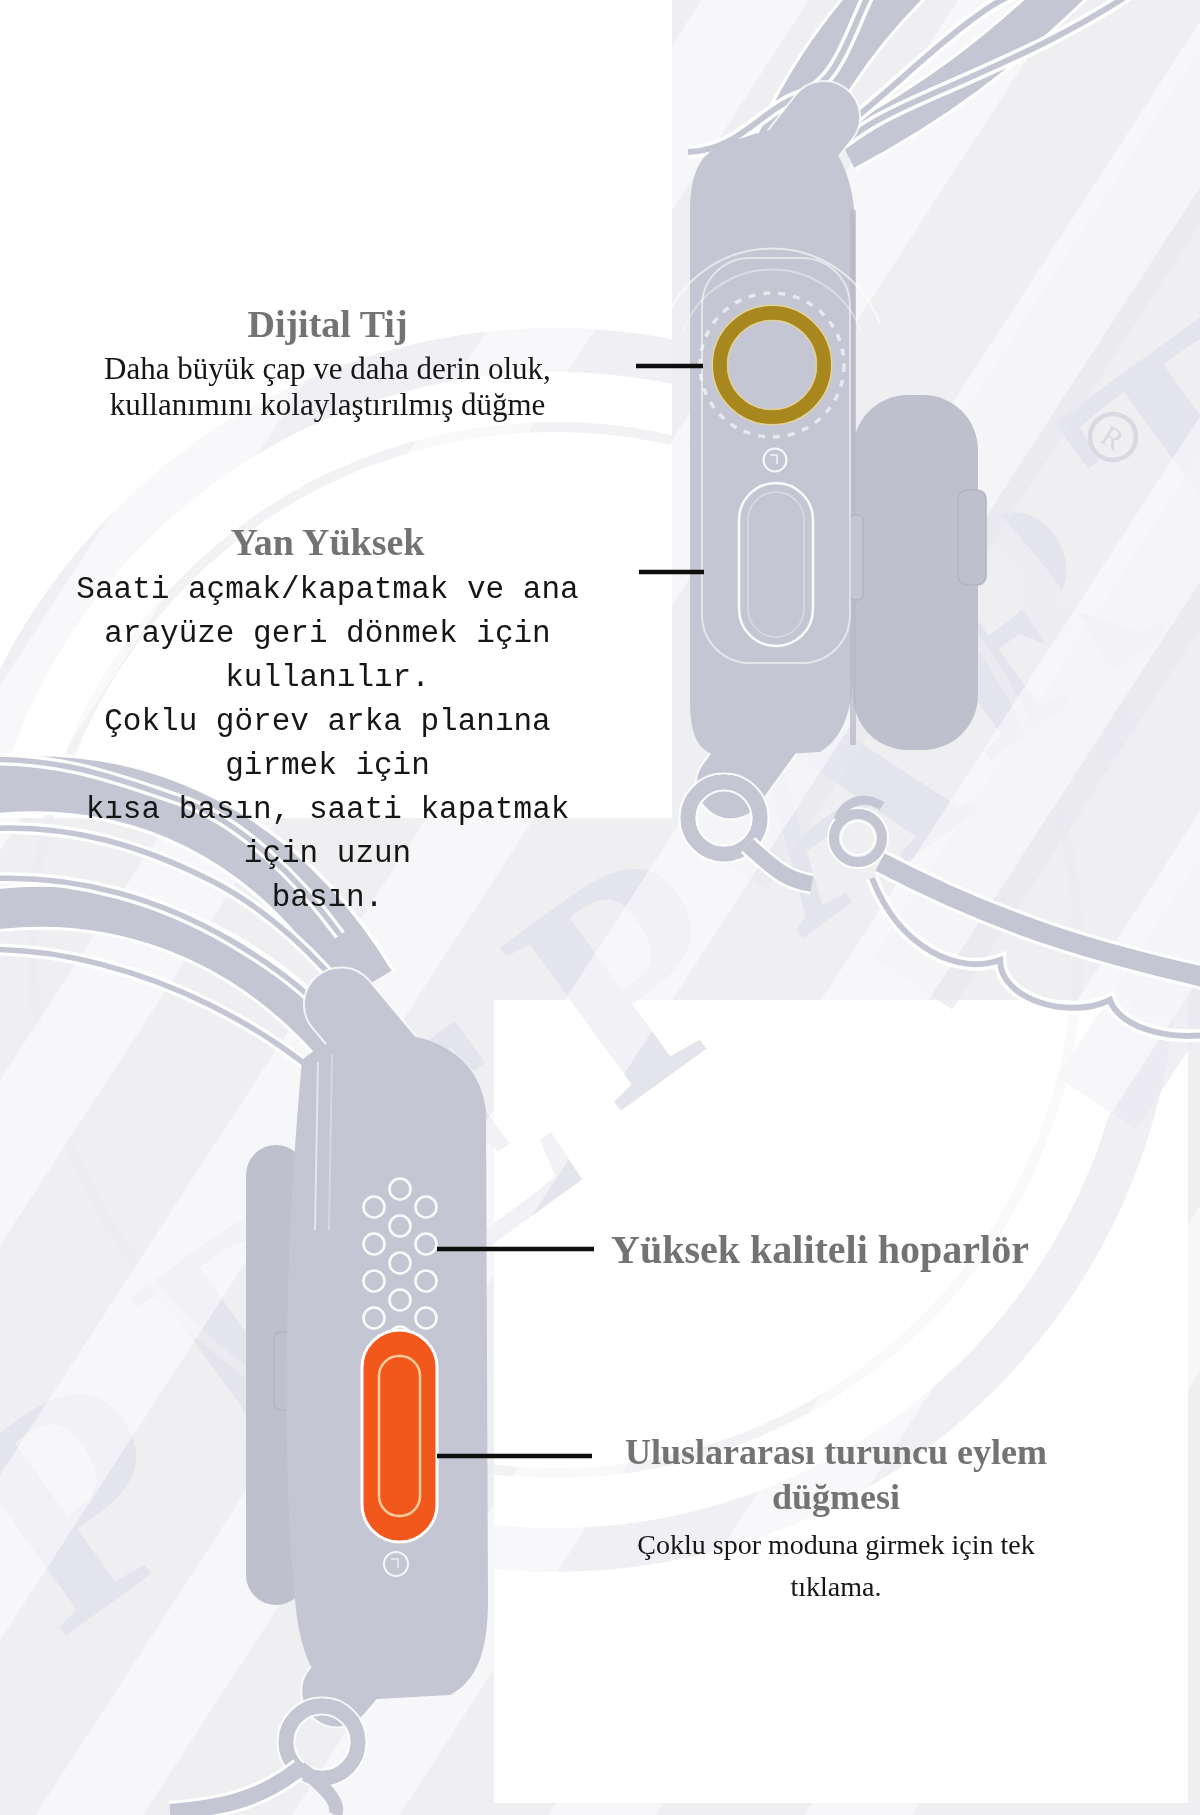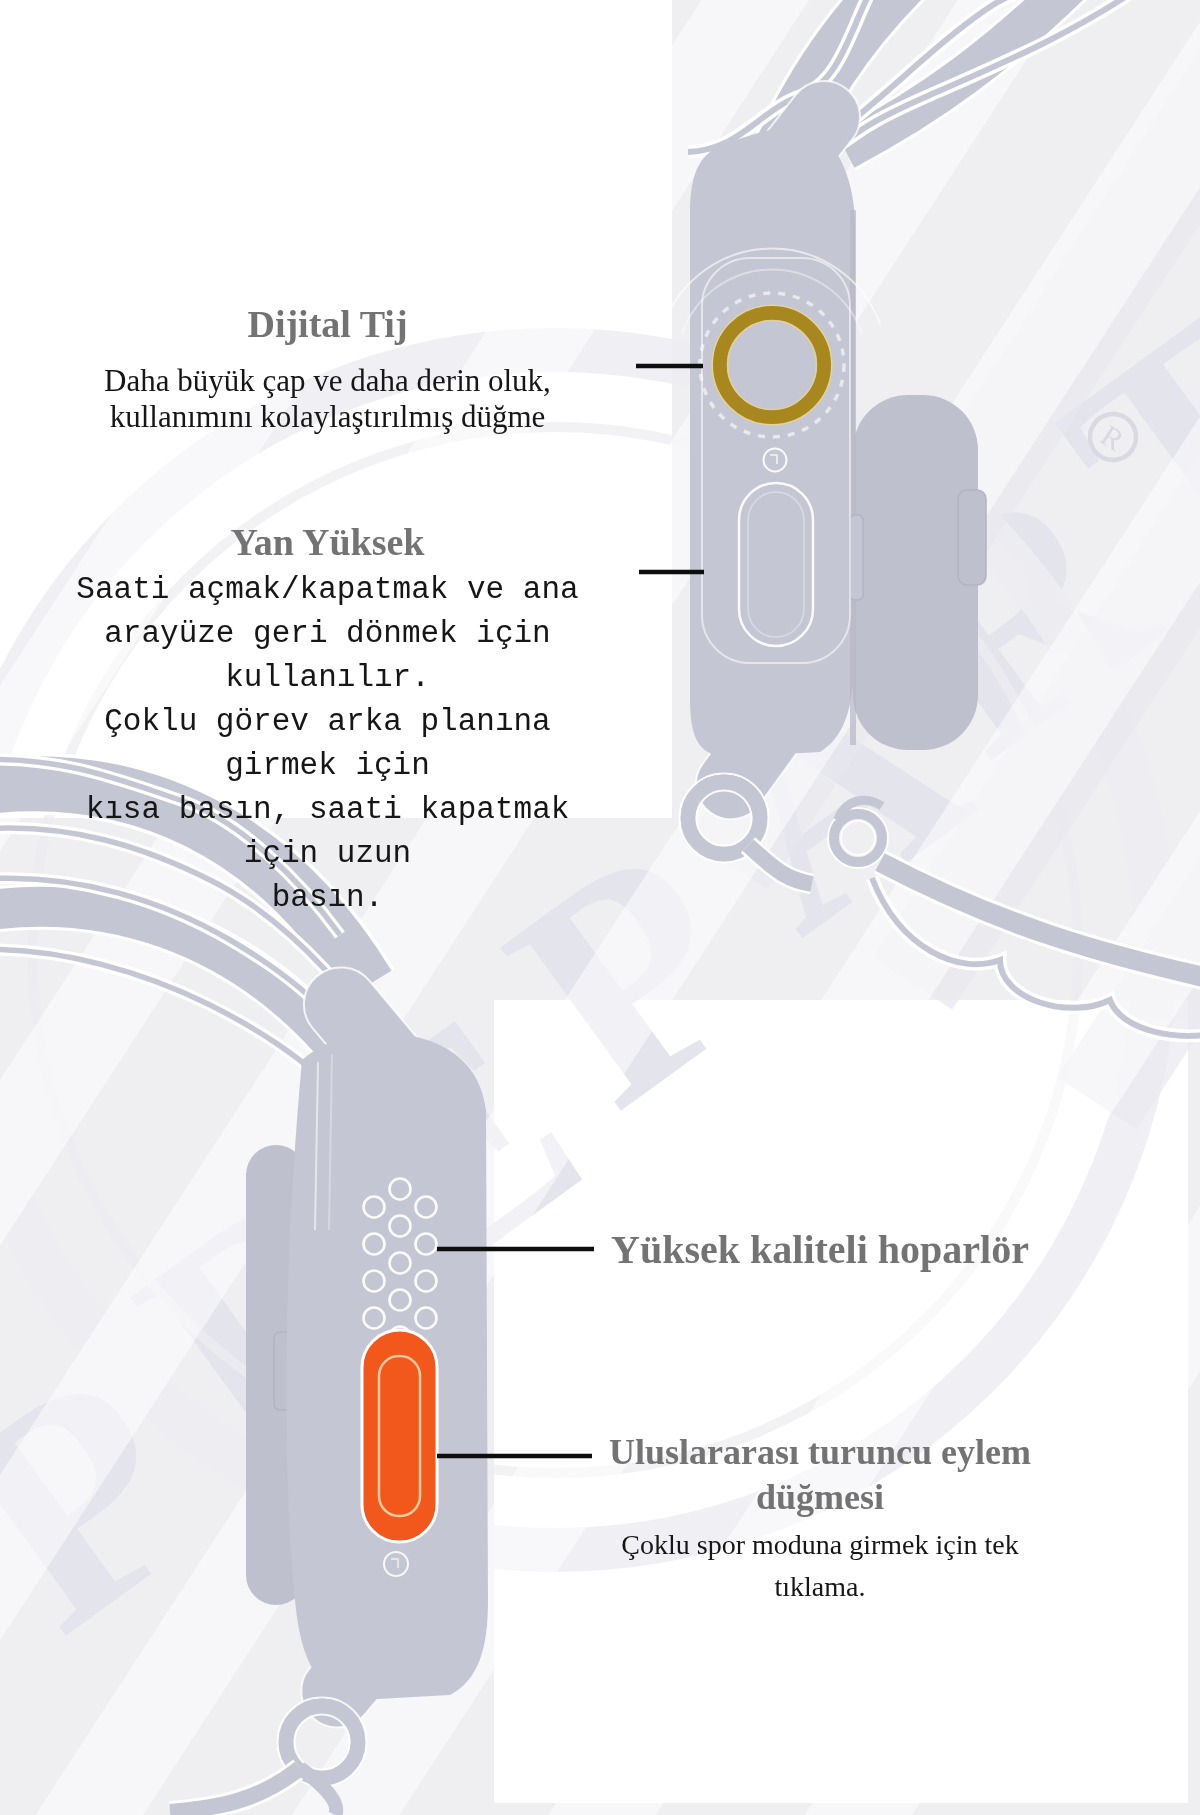--- a/index.html
+++ b/index.html
@@ -10,27 +10,27 @@
   }
   .layer{position:absolute;left:0;top:0;width:1200px;height:1815px;}
   .panel{position:absolute;background:var(--panel-bg,#ffffff);}
   .panel-top-left{left:0;top:0;width:672px;height:818px;}
   .panel-bottom-right{left:494px;top:1000px;width:694px;height:803px;}
   .tb{position:absolute;text-align:center;color:var(--text,#161616);}
   .tb .t1{font-weight:bold;color:#737373;}
   .tb .b1{white-space:pre-line;}
   .tb-a{left:55px;top:300px;width:545px;}
   .tb-a .t1{font-size:38px;line-height:48px;}
-  .tb-a .b1{font-size:31px;line-height:36px;margin-top:15px;}
+  .tb-a .b1{font-size:31px;line-height:36px;margin-top:3px;}
   .tb-b{left:55px;top:518px;width:545px;}
   .tb-b .t1{font-size:38px;line-height:48px;}
   .tb-b .b1{font-size:31px;line-height:44px;margin-top:2px;font-family:Liberation Mono, monospace;}
   .tb-c{left:520px;top:1228px;width:600px;}
   .tb-c .t1{font-size:40px;line-height:44px;}
-  .tb-d{left:520px;top:1430px;width:600px;}
+  .tb-d{left:536px;top:1430px;width:600px;}
   .tb-d .t1{font-size:36px;line-height:45px;white-space:pre-line;}
   .tb-d .b1{font-size:28px;line-height:42px;margin-top:4px;}
   
   .fb{fill:var(--watch-body,#c5c6d3);}
   .fsh{fill:var(--watch-body-shadow,#bfc0cd);}
   .sb{stroke:var(--watch-body,#c5c6d3);fill:none;}
   .sg{stroke:var(--accent-gold,#a7871e);fill:none;}
   .fo{fill:var(--accent-orange,#f2571c);}
   .cl{stroke:var(--callout-line,#0e0e0e);}
   .sw{stroke:#ffffff;fill:none;}

